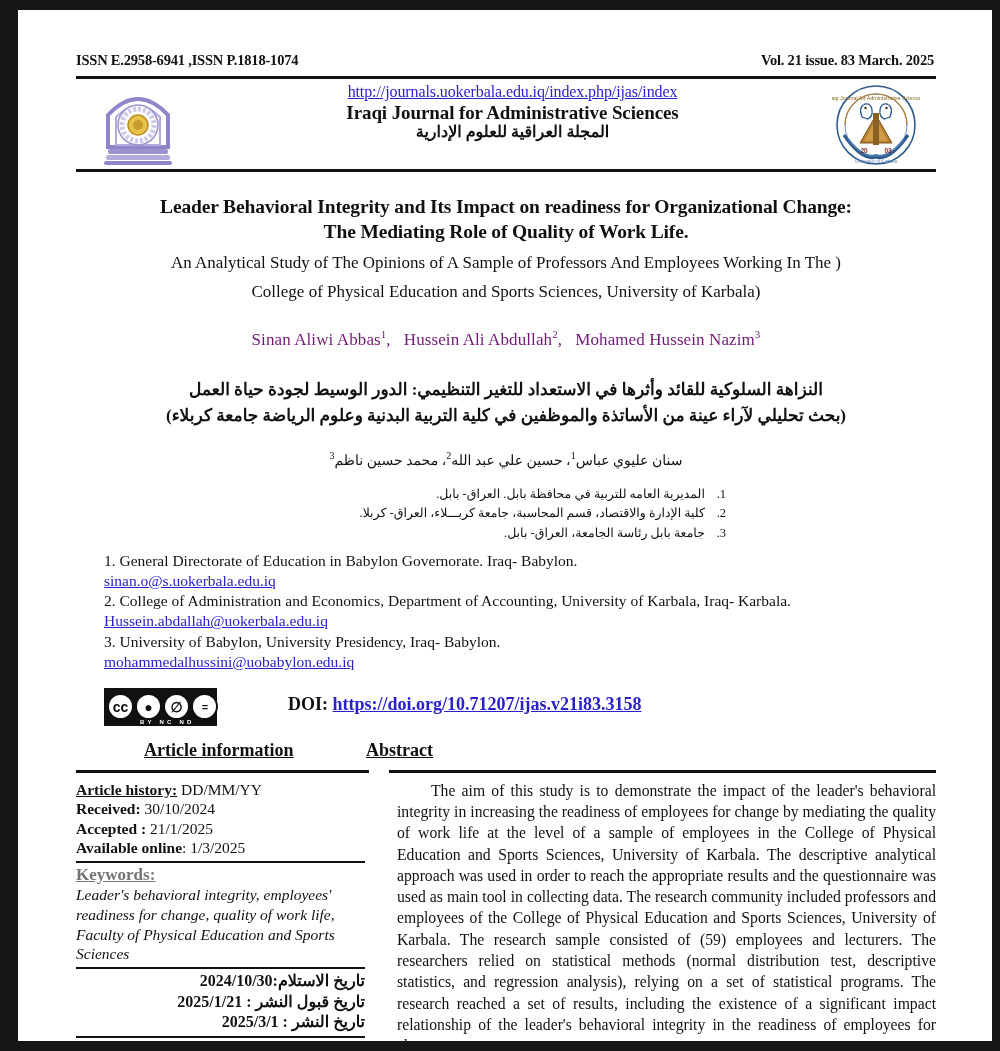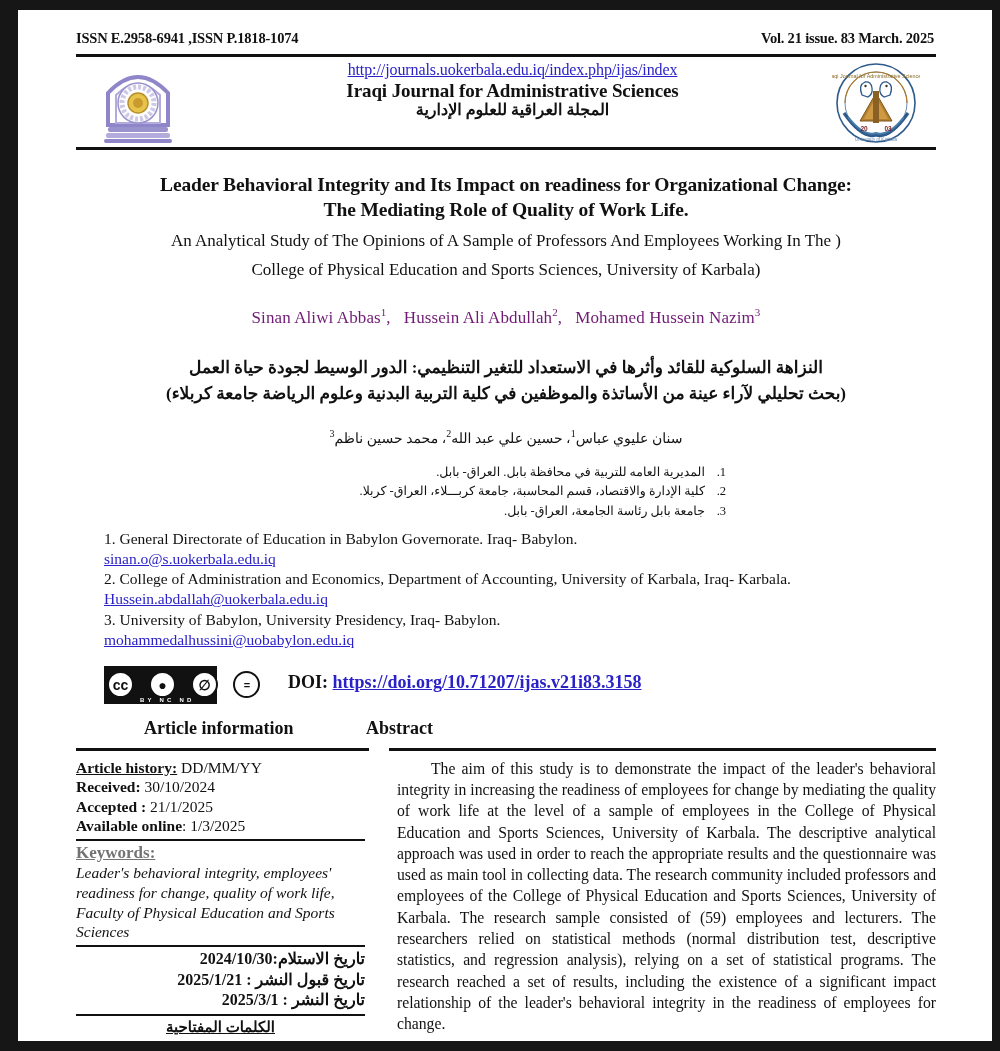--- a/index.html
+++ b/index.html
@@ -42,21 +42,21 @@
     position: absolute;
     left: 58px;
     top: 0;
     width: 860px;
   }
 
   
   .issn-row {
     position: relative;
     height: 22px;
-    margin-top: 20px;
+    margin-top: 42px;
     font-weight: bold;
     font-size: 14.5px;
     color: #111;
     letter-spacing: -0.2px;
   }
   .issn-left { position: absolute; left: 0; top: 0; }
   .issn-right { position: absolute; right: 2px; top: 0; }
 
   .rule-heavy {
     height: 3px;
@@ -204,21 +204,21 @@
     top: 0;
     width: 113px;
     height: 38px;
     background: #111;
     display: flex;
     align-items: center;
   }
   .cc-icons {
     display: flex;
     align-items: center;
-    gap: 14px;
+    gap: 0px;
     padding-left: 3px;
   }
   .cc-circ {
     width: 27px; height: 27px;
     border-radius: 50%;
     background: #fff;
     color: #111;
     display: flex;
     align-items: center;
     justify-content: center;
@@ -258,20 +258,21 @@
     position: relative;
     height: 30px;
     margin-top: 8px;
   }
   .sec-head {
     position: absolute;
     top: 0;
     font-size: 18px;
     font-weight: bold;
     color: #111;
+    text-decoration: underline;
   }
   .sec-head.info { left: 68px; }
   .sec-head.abs { left: 290px; }
 
   .divider-row {
     position: relative;
     height: 6px;
   }
   .divider-seg {
     position: absolute;

